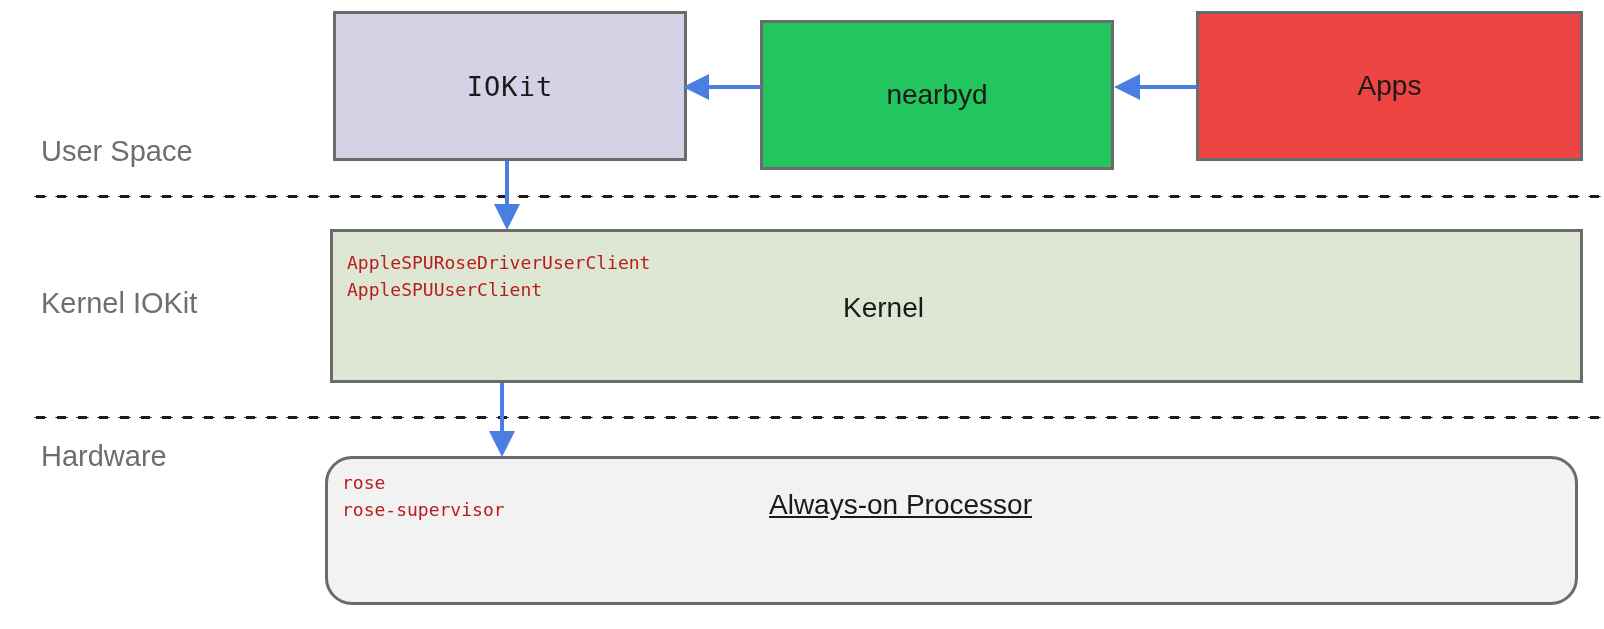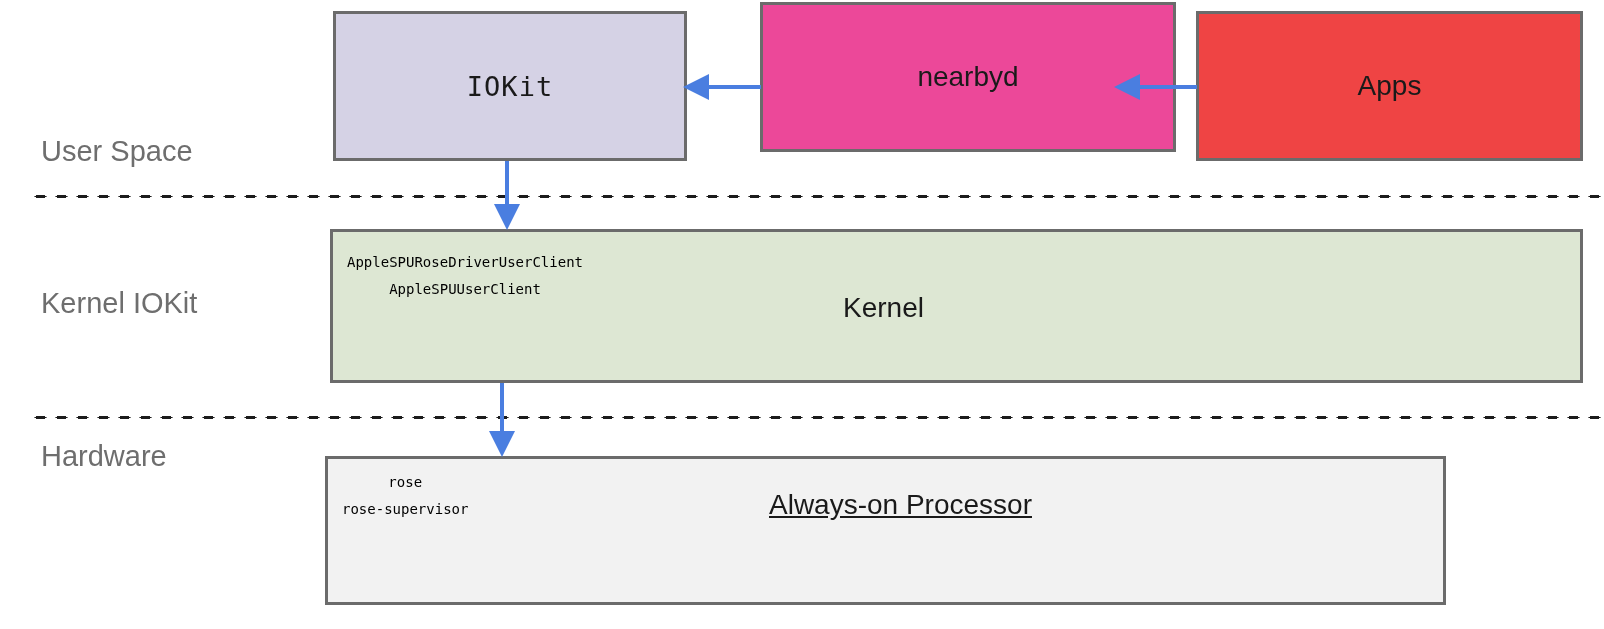--- a/index.html
+++ b/index.html
@@ -66,52 +66,53 @@
     font-size: 27px;
     letter-spacing: 1px;
   }
 
   
   #node-iokit {
     left: 333px;  top: 11px;  width: 354px; height: 150px;
     background: #d5d2e5;
   }
   #node-nearbyd {
-    left: 760px;  top: 2px;  width: 416px; height: 150px;
-    background: #ec4899;
+    left: 760px;  top: 20px;  width: 354px; height: 150px;
+    background: #22c55e;
   }
   #node-apps {
     left: 1196px; top: 11px;  width: 387px; height: 150px;
     background: #ef4444;
   }
 
   
   #node-kernel {
     left: 330px;  top: 229px; width: 1253px; height: 154px;
     background: #dde7d3;
   }
   
   #node-aop {
-    left: 325px;  top: 456px; width: 1121px; height: 149px;
+    left: 325px;  top: 456px; width: 1253px; height: 149px;
     background: #f2f2f2;
+    border-radius: 27px;
   }
 
   
   #node-kernel .node-title { position: absolute; left: 510px; top: 62px; }
   #node-aop    .node-title { position: absolute; left: 441px; top: 32px; text-decoration: underline; }
 
   
   .sublabels {
     position: absolute;
     font-family: "DejaVu Sans Mono", "Liberation Mono", monospace;
-    font-size: 14px;
+    font-size: 18px;
     line-height: 27px;
-    color: #000000;
+    color: #b91c1c;
     white-space: pre;
-    text-align: center;
+    text-align: left;
   }
   #kernel-sublabels { left: 14px; top: 17px; }
   #aop-sublabels    { left: 14px; top: 10px; }
 
   
   .arrow-h, .arrow-v {
     position: absolute;
   }
   .arrow-h .shaft {
     position: absolute;

